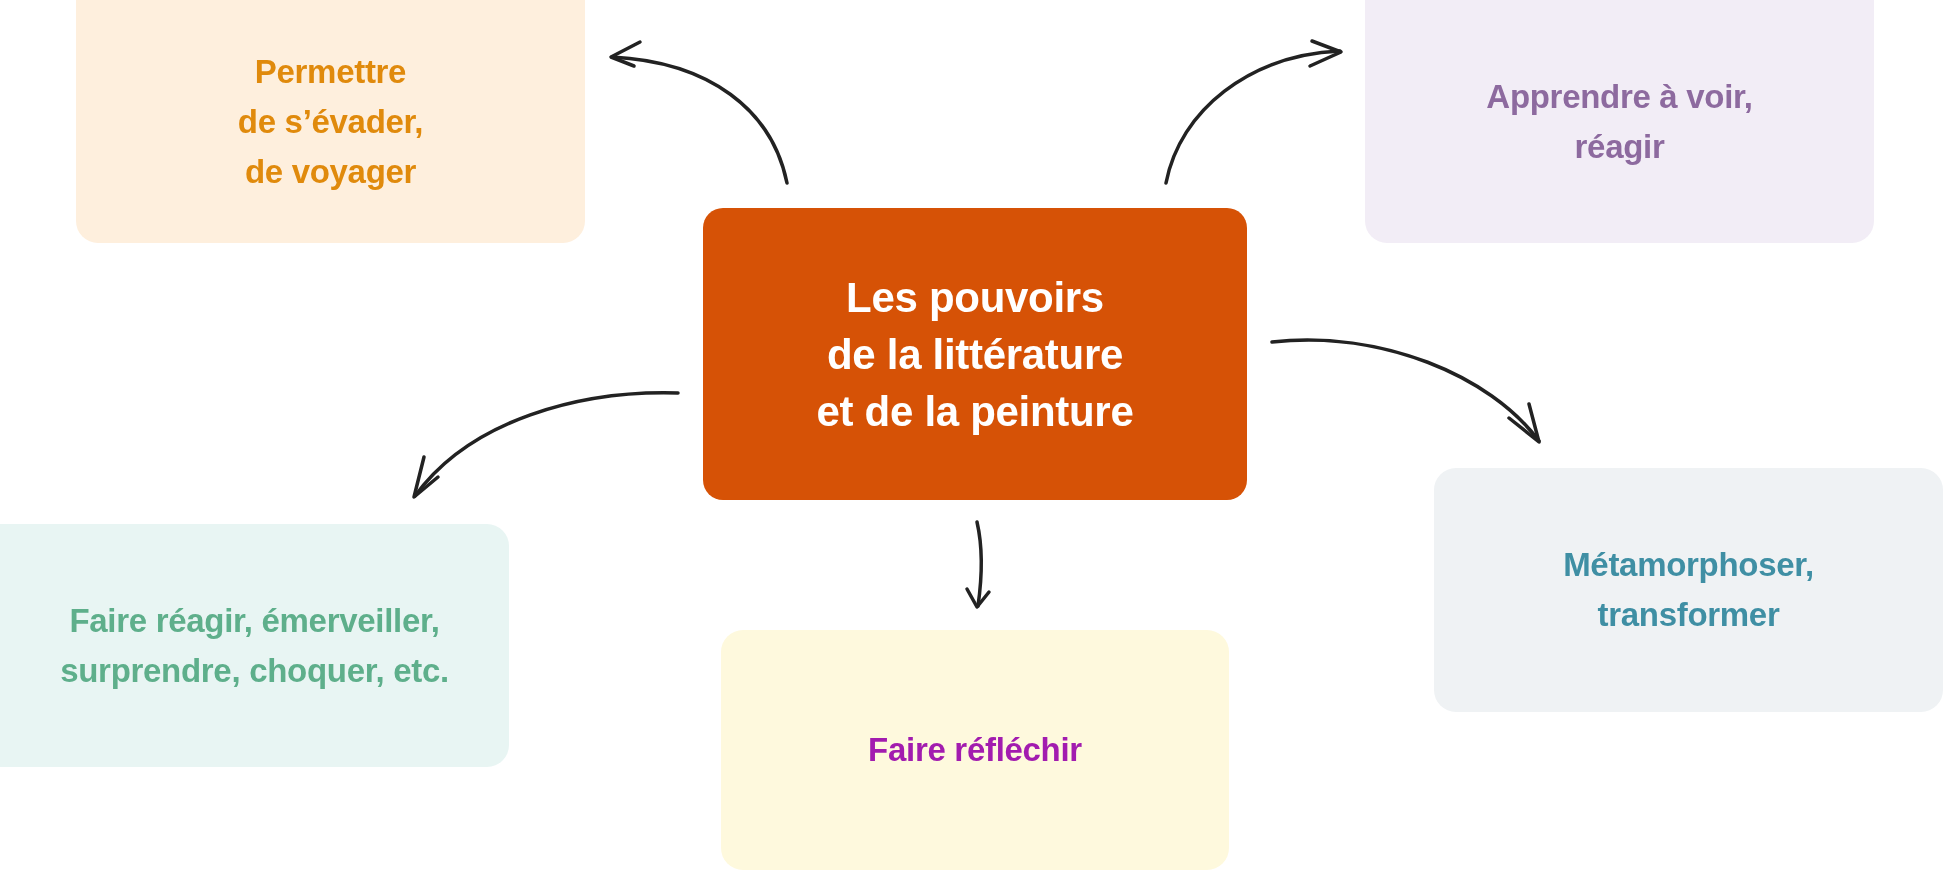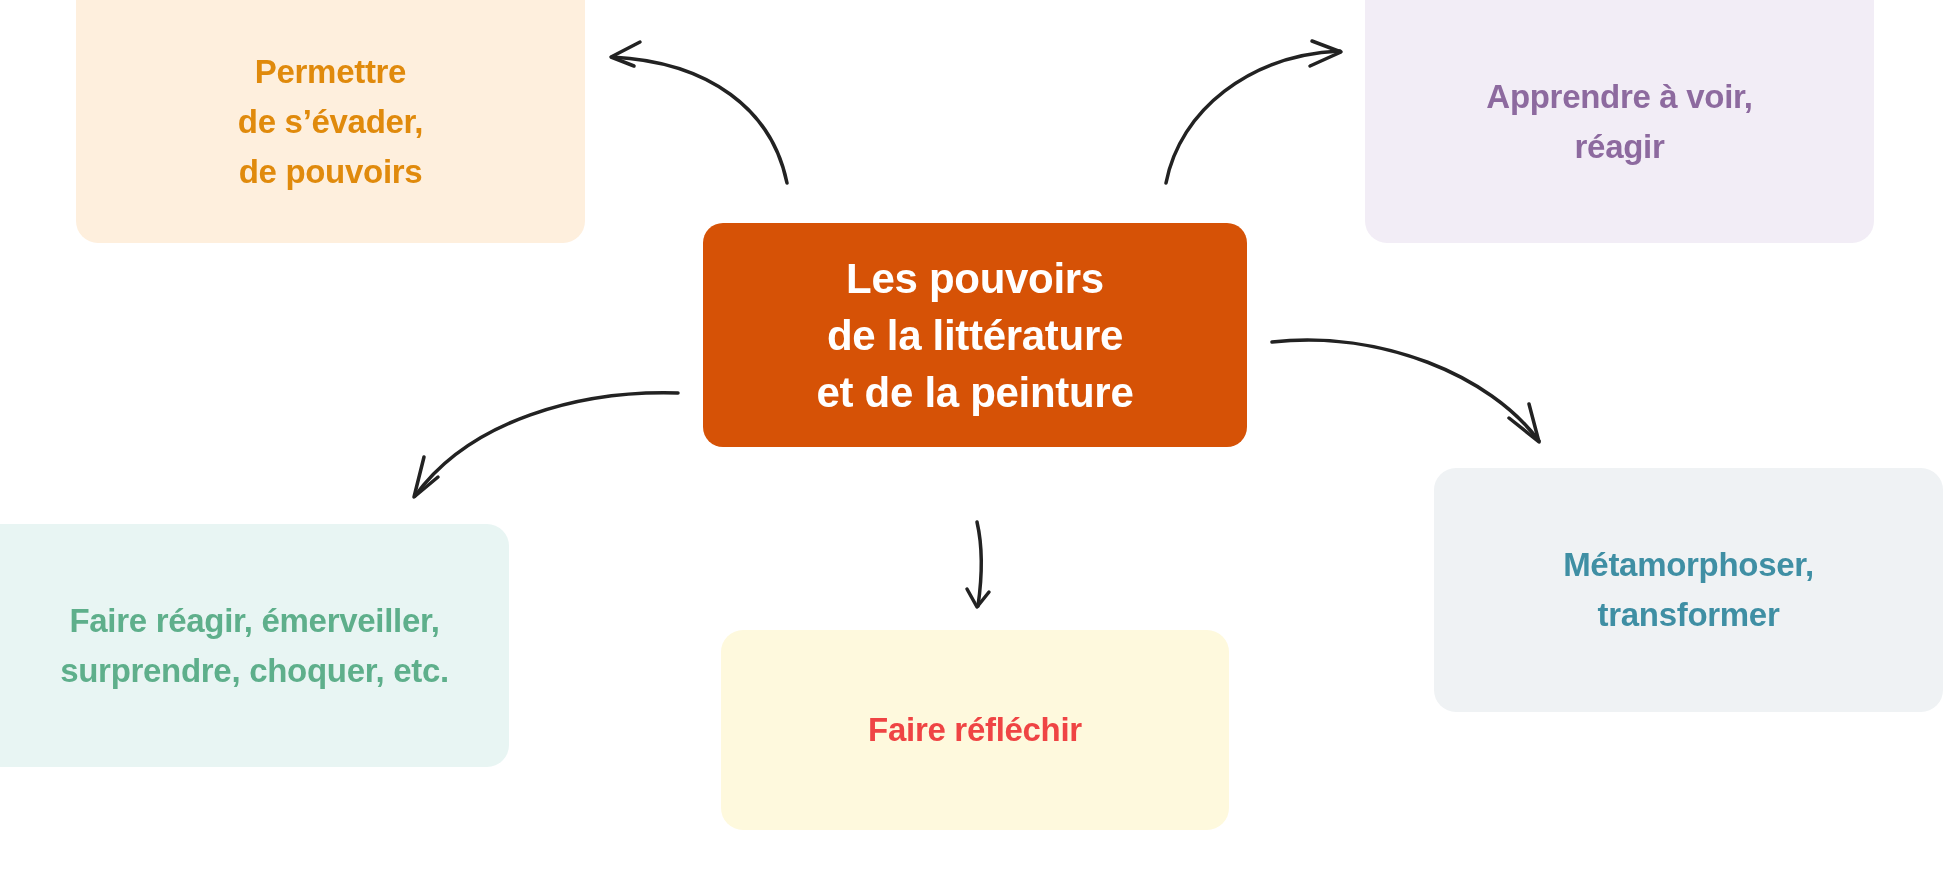--- a/index.html
+++ b/index.html
@@ -39,39 +39,39 @@
     <path d="M 1529 404 L 1539 442 L 1509 418"></path>
 
     <path d="M 977 522 C 983 548, 982 578, 978 606"></path>
     <path d="M 967 589 L 977 607 L 989 592"></path>
   </g>
 </svg>
 
 <div class="box" style="left:76px; top:-20px; width:509px; height:263px; background:#FEEFDD; color:#E08A0C; padding-top:20px;">
   <span class="label">Permettre
 de s’évader,
- de pouvoirs</span>
+ de voyager</span>
 </div>
 
 <div class="box" style="left:1365px; top:-20px; width:509px; height:263px; background:#F2EDF6; color:#8D6A9F; padding-top:20px;">
   <span class="label">Apprendre à voir,
 réagir</span>
 </div>
 
-<div class="box center-box" style="left:703px; top:208px; width:544px; height:224px; background:#D65206; color:#FFFFFF;margin-top:15px;">
+<div class="box center-box" style="left:703px; top:208px; width:544px; height:292px; background:#D65206; color:#FFFFFF;">
   <span class="label">Les pouvoirs
 de la littérature
 et de la peinture</span>
 </div>
 
 <div class="box" style="left:-20px; top:524px; width:529px; height:243px; background:#E8F5F3; color:#5EAF8B; padding-left:20px;">
   <span class="label">Faire réagir, émerveiller,
 surprendre, choquer, etc.</span>
 </div>
 
-<div class="box" style="left:721px; top:630px; width:508px; height:200px; background:#FEF9DD; color:#ef4444;">
+<div class="box" style="left:721px; top:630px; width:508px; height:240px; background:#FEF9DD; color:#a21caf;">
   <span class="label">Faire réfléchir</span>
 </div>
 
 <div class="box" style="left:1434px; top:468px; width:509px; height:244px; background:#EFF2F4; color:#3F8FA4;">
   <span class="label">Métamorphoser,
 transformer</span>
 </div>
 
 </body></html>

